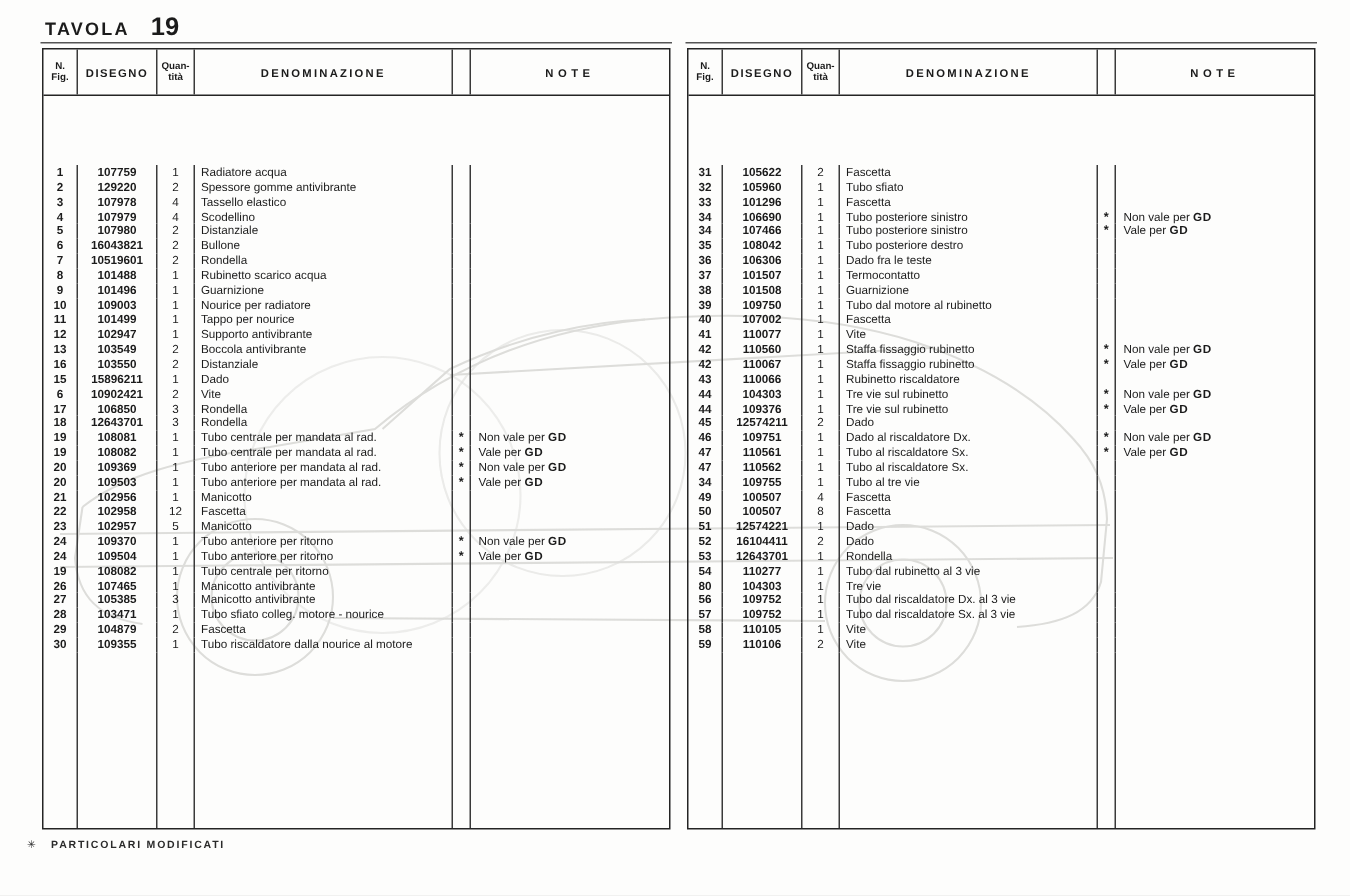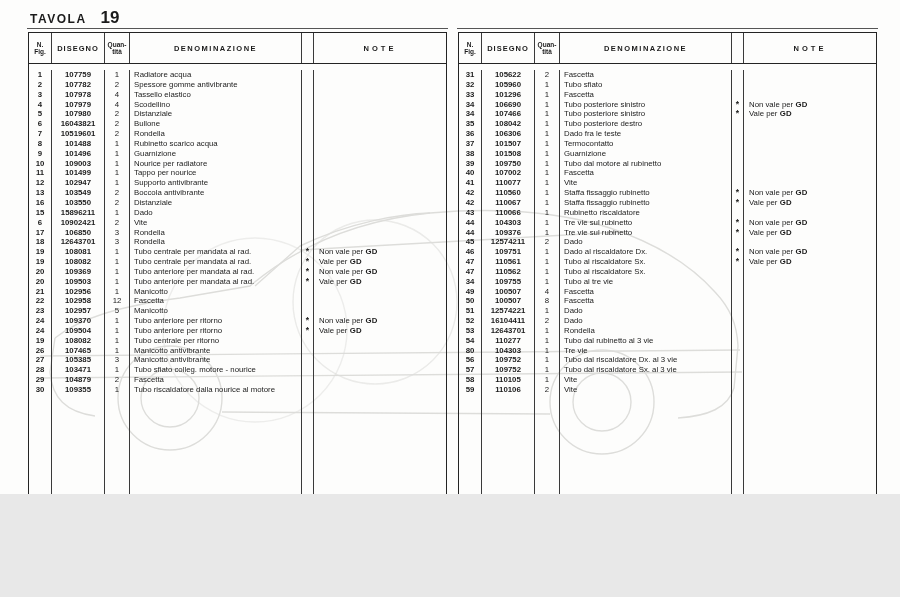--- a/index.html
+++ b/index.html
@@ -1,25 +1,25 @@
 <!DOCTYPE html>
 <html><head>
 <meta charset="utf-8">
 <style>
   html,body{margin:0;padding:0;background:#e8e8e8;}
-  .page{position:relative;width:900px;height:494px;background:#fdfdfc;
+  .page{position:relative;width:900px;height:597px;background:#fdfdfc;
         font-family:"Liberation Sans",sans-serif;color:#1b1b1b;overflow:hidden;}
   .watermark{position:absolute;left:0;top:0;pointer-events:none;}
 
   .title{position:absolute;left:30px;top:8px;display:flex;align-items:baseline;}
   .title .t1{font-size:12px;font-weight:bold;letter-spacing:1.5px;}
   .title .t2{font-size:17px;font-weight:bold;margin-left:14px;}
 
   .ptable{position:absolute;top:32px;height:521px;width:419px;
-          border:1.6px solid #242424;display:flex;flex-direction:column;box-sizing:border-box;}
+          border:1.6px solid #242424;display:flex;flex-direction:column;box-sizing:border-box;gap:40px;}
   .ptable::before{content:"";position:absolute;left:-2px;right:-2px;top:-5px;border-top:1px solid #555;}
   .ptable.left{left:28px;}
   .ptable.right{left:458px;}
 
   .thead{display:grid;grid-template-columns:23px 53px 25px 172px 12px 1fr;
          height:30px;border-bottom:1.5px solid #242424;flex:none;}
   .thead>div{border-right:1px solid #3a3a3a;display:flex;flex-direction:column;
              align-items:center;justify-content:center;font-weight:bold;text-align:center;}
   .thead>div:last-child{border-right:none;}
   .h-small{font-size:6.5px;line-height:7.5px;}
@@ -82,21 +82,21 @@
       <div class="h-small">
         <span>Quan-</span>
         <span>tità</span>
       </div>
       <div class="h-den">DENOMINAZIONE</div>
       <div></div>
       <div class="h-note">NOTE</div>
     </div>
     <div class="tbody" id="tbody-left" style="grid-template-rows: repeat(33, auto) 1fr;">
         <div class="row"><div class="td c-fig">1</div><div class="td c-dis">107759</div><div class="td c-qty">1</div><div class="td c-den">Radiatore acqua</div><div class="td c-star"></div><div class="td c-note"></div></div>
-        <div class="row"><div class="td c-fig">2</div><div class="td c-dis">107782</div><div class="td c-qty">2</div><div class="td c-den">Spessore gomme antivibrante</div><div class="td c-star"></div><div class="td c-note"></div></div>
+        <div class="row"><div class="td c-fig">2</div><div class="td c-dis">129220</div><div class="td c-qty">2</div><div class="td c-den">Spessore gomme antivibrante</div><div class="td c-star"></div><div class="td c-note"></div></div>
         <div class="row"><div class="td c-fig">3</div><div class="td c-dis">107978</div><div class="td c-qty">4</div><div class="td c-den">Tassello elastico</div><div class="td c-star"></div><div class="td c-note"></div></div>
         <div class="row"><div class="td c-fig">4</div><div class="td c-dis">107979</div><div class="td c-qty">4</div><div class="td c-den">Scodellino</div><div class="td c-star"></div><div class="td c-note"></div></div>
         <div class="row"><div class="td c-fig">5</div><div class="td c-dis">107980</div><div class="td c-qty">2</div><div class="td c-den">Distanziale</div><div class="td c-star"></div><div class="td c-note"></div></div>
         <div class="row"><div class="td c-fig">6</div><div class="td c-dis">16043821</div><div class="td c-qty">2</div><div class="td c-den">Bullone</div><div class="td c-star"></div><div class="td c-note"></div></div>
         <div class="row"><div class="td c-fig">7</div><div class="td c-dis">10519601</div><div class="td c-qty">2</div><div class="td c-den">Rondella</div><div class="td c-star"></div><div class="td c-note"></div></div>
         <div class="row"><div class="td c-fig">8</div><div class="td c-dis">101488</div><div class="td c-qty">1</div><div class="td c-den">Rubinetto scarico acqua</div><div class="td c-star"></div><div class="td c-note"></div></div>
         <div class="row"><div class="td c-fig">9</div><div class="td c-dis">101496</div><div class="td c-qty">1</div><div class="td c-den">Guarnizione</div><div class="td c-star"></div><div class="td c-note"></div></div>
         <div class="row"><div class="td c-fig">10</div><div class="td c-dis">109003</div><div class="td c-qty">1</div><div class="td c-den">Nourice per radiatore</div><div class="td c-star"></div><div class="td c-note"></div></div>
         <div class="row"><div class="td c-fig">11</div><div class="td c-dis">101499</div><div class="td c-qty">1</div><div class="td c-den">Tappo per nourice</div><div class="td c-star"></div><div class="td c-note"></div></div>
         <div class="row"><div class="td c-fig">12</div><div class="td c-dis">102947</div><div class="td c-qty">1</div><div class="td c-den">Supporto antivibrante</div><div class="td c-star"></div><div class="td c-note"></div></div>

